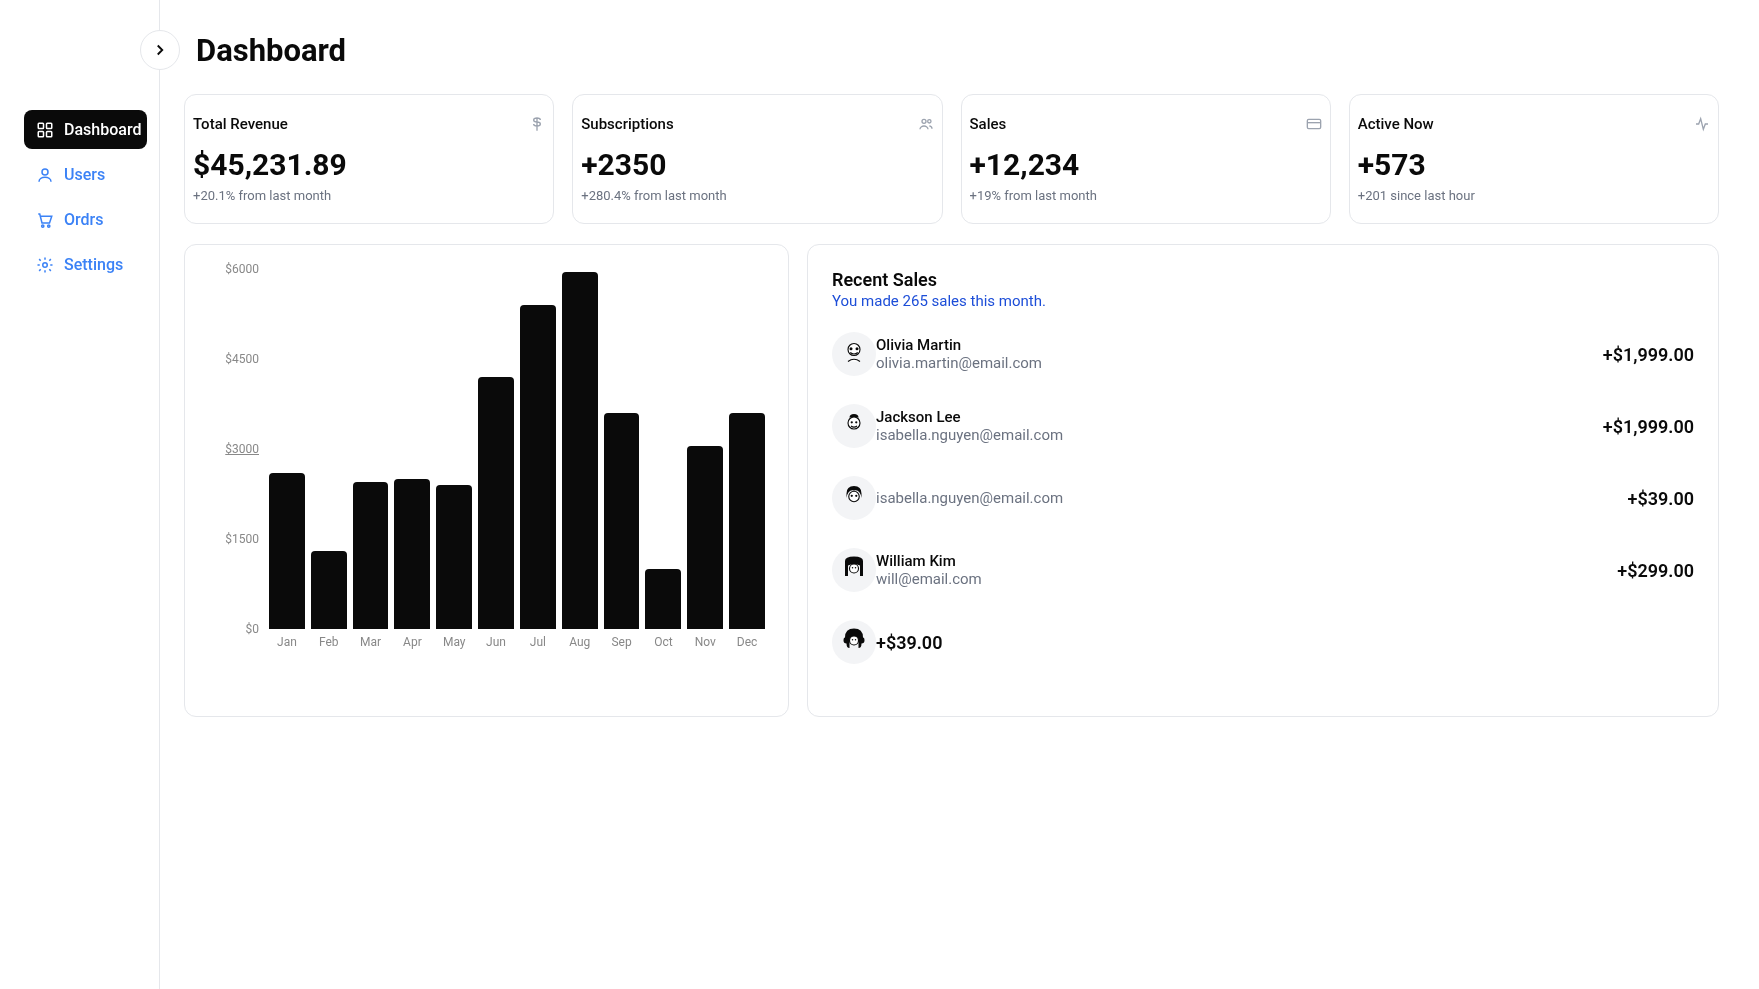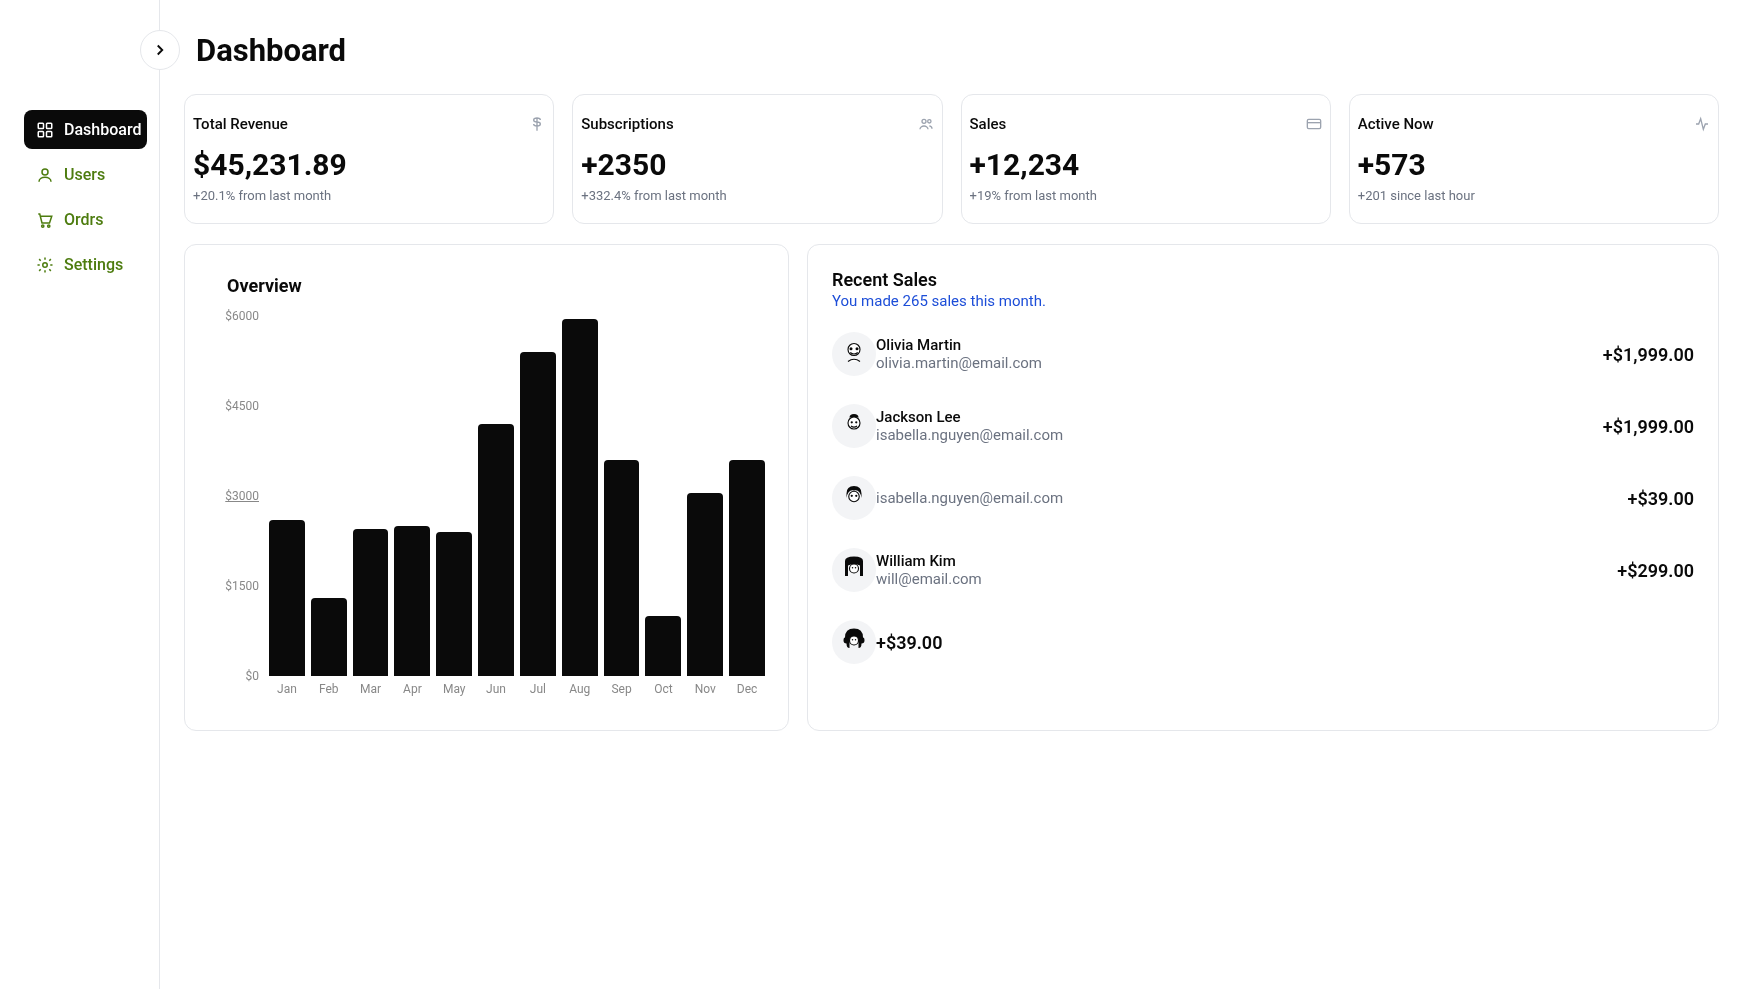--- a/index.html
+++ b/index.html
@@ -1,19 +1,19 @@
 <!DOCTYPE html>
 <html><head>
 <meta charset="utf-8">
 <style>
 *{box-sizing:border-box;margin:0;padding:0}
 body{font-family:-apple-system,BlinkMacSystemFont,"Segoe UI",Roboto,sans-serif;background:#fff;color:#0a0a0a;width:1759px;height:989px;overflow:hidden}
 .app{display:flex;height:100%}
 .sidebar{width:160px;padding:110px 12px 0 24px;border-right:1px solid #e5e7eb}
-.side-item{display:flex;align-items:center;gap:10px;padding:10px 12px;border-radius:8px;font-size:16px;font-weight:500;cursor:pointer;margin-bottom:6px;color:#4d7c0f}
+.side-item{display:flex;align-items:center;gap:10px;padding:10px 12px;border-radius:8px;font-size:16px;font-weight:500;cursor:pointer;margin-bottom:6px;color:#3b82f6}
 .side-item.active{background:#0a0a0a;color:#fff}
 .side-item .ic{width:18px;height:18px;display:inline-flex;align-items:center;justify-content:center;flex-shrink:0}
 .main{flex:1;padding:30px 40px 30px 24px;position:relative}
 .header{display:flex;align-items:center;gap:16px;margin-bottom:24px}
 .toggle-btn{width:40px;height:40px;border-radius:50%;border:1px solid #e5e7eb;display:flex;align-items:center;justify-content:center;background:#fff;cursor:pointer;margin-left:-44px}
 .title{font-size:31px;font-weight:700}
 .cards{display:flex;gap:18px;margin-bottom:20px}
 .card{flex:1;border:1px solid #e5e7eb;border-radius:12px;padding:20px 8px;position:relative}
 .card-head{display:flex;justify-content:space-between;align-items:center;margin-bottom:14px}
 .card-label{font-size:15px;font-weight:500;color:#0a0a0a}
@@ -119,21 +119,21 @@
           <span class="card-icon">
             <svg width="16" height="16" viewBox="0 0 24 24" fill="none" stroke="currentColor" stroke-width="2">
                 <circle cx="9" cy="8" r="3"></circle>
                 <path d="M3 20c0-3 3-5 6-5s6 2 6 5"></path>
                 <circle cx="17" cy="8" r="2.5"></circle>
                 <path d="M21 19c0-2-2-4-4-4"></path>
               </svg>
           </span>
         </div>
         <div class="card-value">+2350</div>
-        <div class="card-sub">+332.4% from last month</div>
+        <div class="card-sub">+280.4% from last month</div>
       </div>
       <div class="card">
         <div class="card-head">
           <span class="card-label">Sales</span>
           <span class="card-icon">
             <svg width="16" height="16" viewBox="0 0 24 24" fill="none" stroke="currentColor" stroke-width="2">
                 <rect x="2" y="5" width="20" height="14" rx="2"></rect>
                 <path d="M2 10h20"></path>
               </svg>
           </span>
@@ -150,21 +150,20 @@
               </svg>
           </span>
         </div>
         <div class="card-value">+573</div>
         <div class="card-sub">+201 since last hour</div>
       </div>
     </div>
 
     <div class="row2">
       <div class="panel overview">
-        <h3>Overview</h3>
         <div class="chart">
           <div class="y-axis" id="y-axis">
               <div class="y-tick" style="top: 0%; margin-left: 8px;">$6000</div>
               <div class="y-tick" style="top: 25%;">$4500</div>
               <div class="y-tick" style="top: 50%; text-decoration: underline;">$3000</div>
               <div class="y-tick" style="top: 75%;">$1500</div>
               <div class="y-tick" style="top: 100%;">$0</div>
             </div>
           <div class="plot" id="plot">
               <div class="bar" style="height: 43.3333%;"></div>

